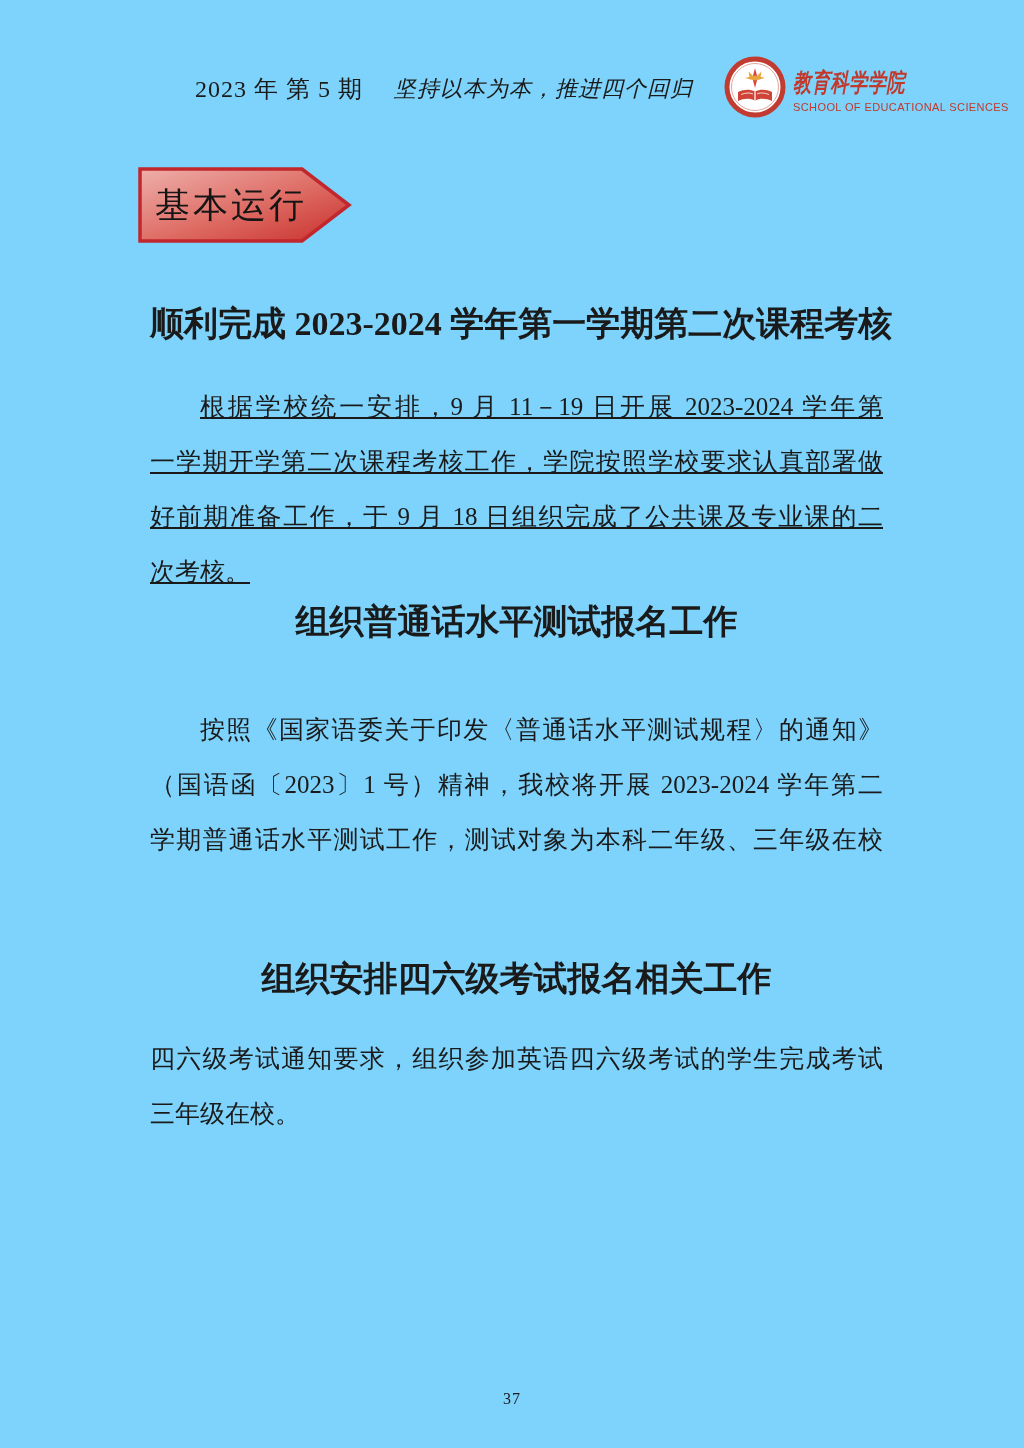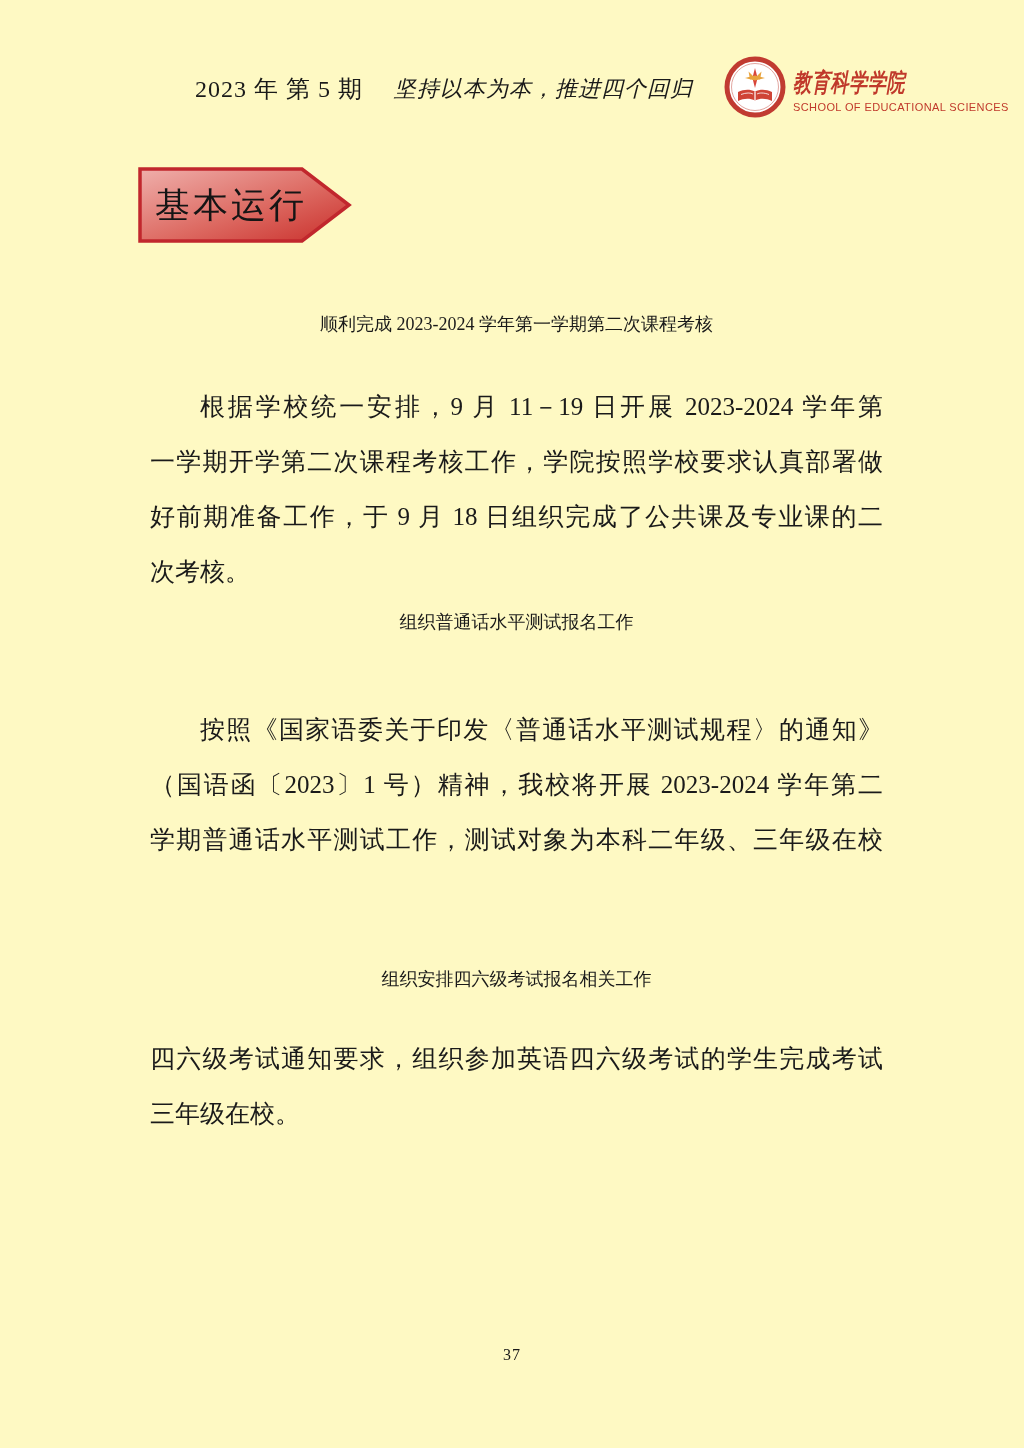--- a/index.html
+++ b/index.html
@@ -2,21 +2,21 @@
 <html><head>
 <meta charset="utf-8">
 <style>
   * { margin:0; padding:0; box-sizing:border-box; }
   html,body { background:#ffffff; }
   body {
     width:1024px; height:1448px;
     font-family:"Liberation Serif","DejaVu Serif",serif;
     color:#1a1a1a;
   }
-  .page { position:relative; width:1024px; height:1448px; background:#fef9c3; overflow:hidden; }
+  .page { position:relative; width:1024px; height:1448px; background:#7dd3fc; overflow:hidden; }
 
   
   .header {
     position:absolute; top:56px; left:195px; width:710px; height:66px;
     display:flex; align-items:center; justify-content:space-between;
   }
   .issue { font-size:24px; letter-spacing:1px; white-space:nowrap; }
   .motto { font-size:22px; font-style:italic; white-space:nowrap; letter-spacing:1px; }
   .logo  { display:flex; align-items:center; }
   .logo-text { display:flex; flex-direction:column; margin-left:7px; width:112px;text-align:center; }
@@ -34,34 +34,34 @@
   .banner { position:absolute; left:138px; top:166px; width:214px; height:78px; }
   .banner text {
     font-family:"Liberation Serif","DejaVu Serif",serif;
     font-size:35px; font-weight:500; letter-spacing:3px; fill:#151515;
   }
 
   
   .content { position:absolute; left:150px; top:0; width:733px; }
   .sec-heading {
     position:absolute; width:733px; text-align:center;
-    font-size:18px; font-weight:normal; line-height:40px; white-space:nowrap;
+    font-size:34px; font-weight:bold; line-height:40px; white-space:nowrap;
   }
   .para { position:absolute; width:733px; }
   .body-line {
     font-size:25px; line-height:55px;
     text-align:justify; text-align-last:justify;
     text-justify:inter-character;
   }
   .line-first { text-indent:2em; }
   .line-last  { text-align-last:left; }
 
   
   .page-num {
-    position:absolute; top:1346px; left:0; width:1024px;
+    position:absolute; top:1390px; left:0; width:1024px;
     text-align:center; font-size:16px; letter-spacing:1px;
   }
 </style>
 </head>
 <body>
 
 <div class="page">
 
   <div class="header">
     <div class="issue">2023 年 第 5 期</div>
@@ -98,21 +98,21 @@
         </linearGradient>
       </defs>
       <polygon points="2,3 164,3 211,39 164,75 2,75" fill="url(#bannerGrad)" stroke="#c1272d" stroke-width="3.5"></polygon>
       <text x="17" y="51">基本运行</text>
     </svg>
   </div>
 
   <div class="content">
 
     <h2 class="sec-heading" style="top:304px;">顺利完成 2023-2024 学年第一学期第二次课程考核</h2>
-    <div class="para" style="top:379px;">
+    <div class="para" style="top:379px;text-decoration:underline;">
       <p class="body-line line-first">根据学校统一安排，9 月 11－19 日开展 2023-2024 学年第</p>
       <p class="body-line">一学期开学第二次课程考核工作，学院按照学校要求认真部署做</p>
       <p class="body-line">好前期准备工作，于 9 月 18 日组织完成了公共课及专业课的二</p>
       <p class="body-line line-last">次考核。</p>
     </div>
 
     <h2 class="sec-heading" style="top:602px;">组织普通话水平测试报名工作</h2>
     <div class="para" style="top:702px;">
       <p class="body-line line-first">按照《国家语委关于印发〈普通话水平测试规程〉的通知》</p>
       <p class="body-line">（国语函〔2023〕1 号）精神，我校将开展 2023-2024 学年第二</p>

